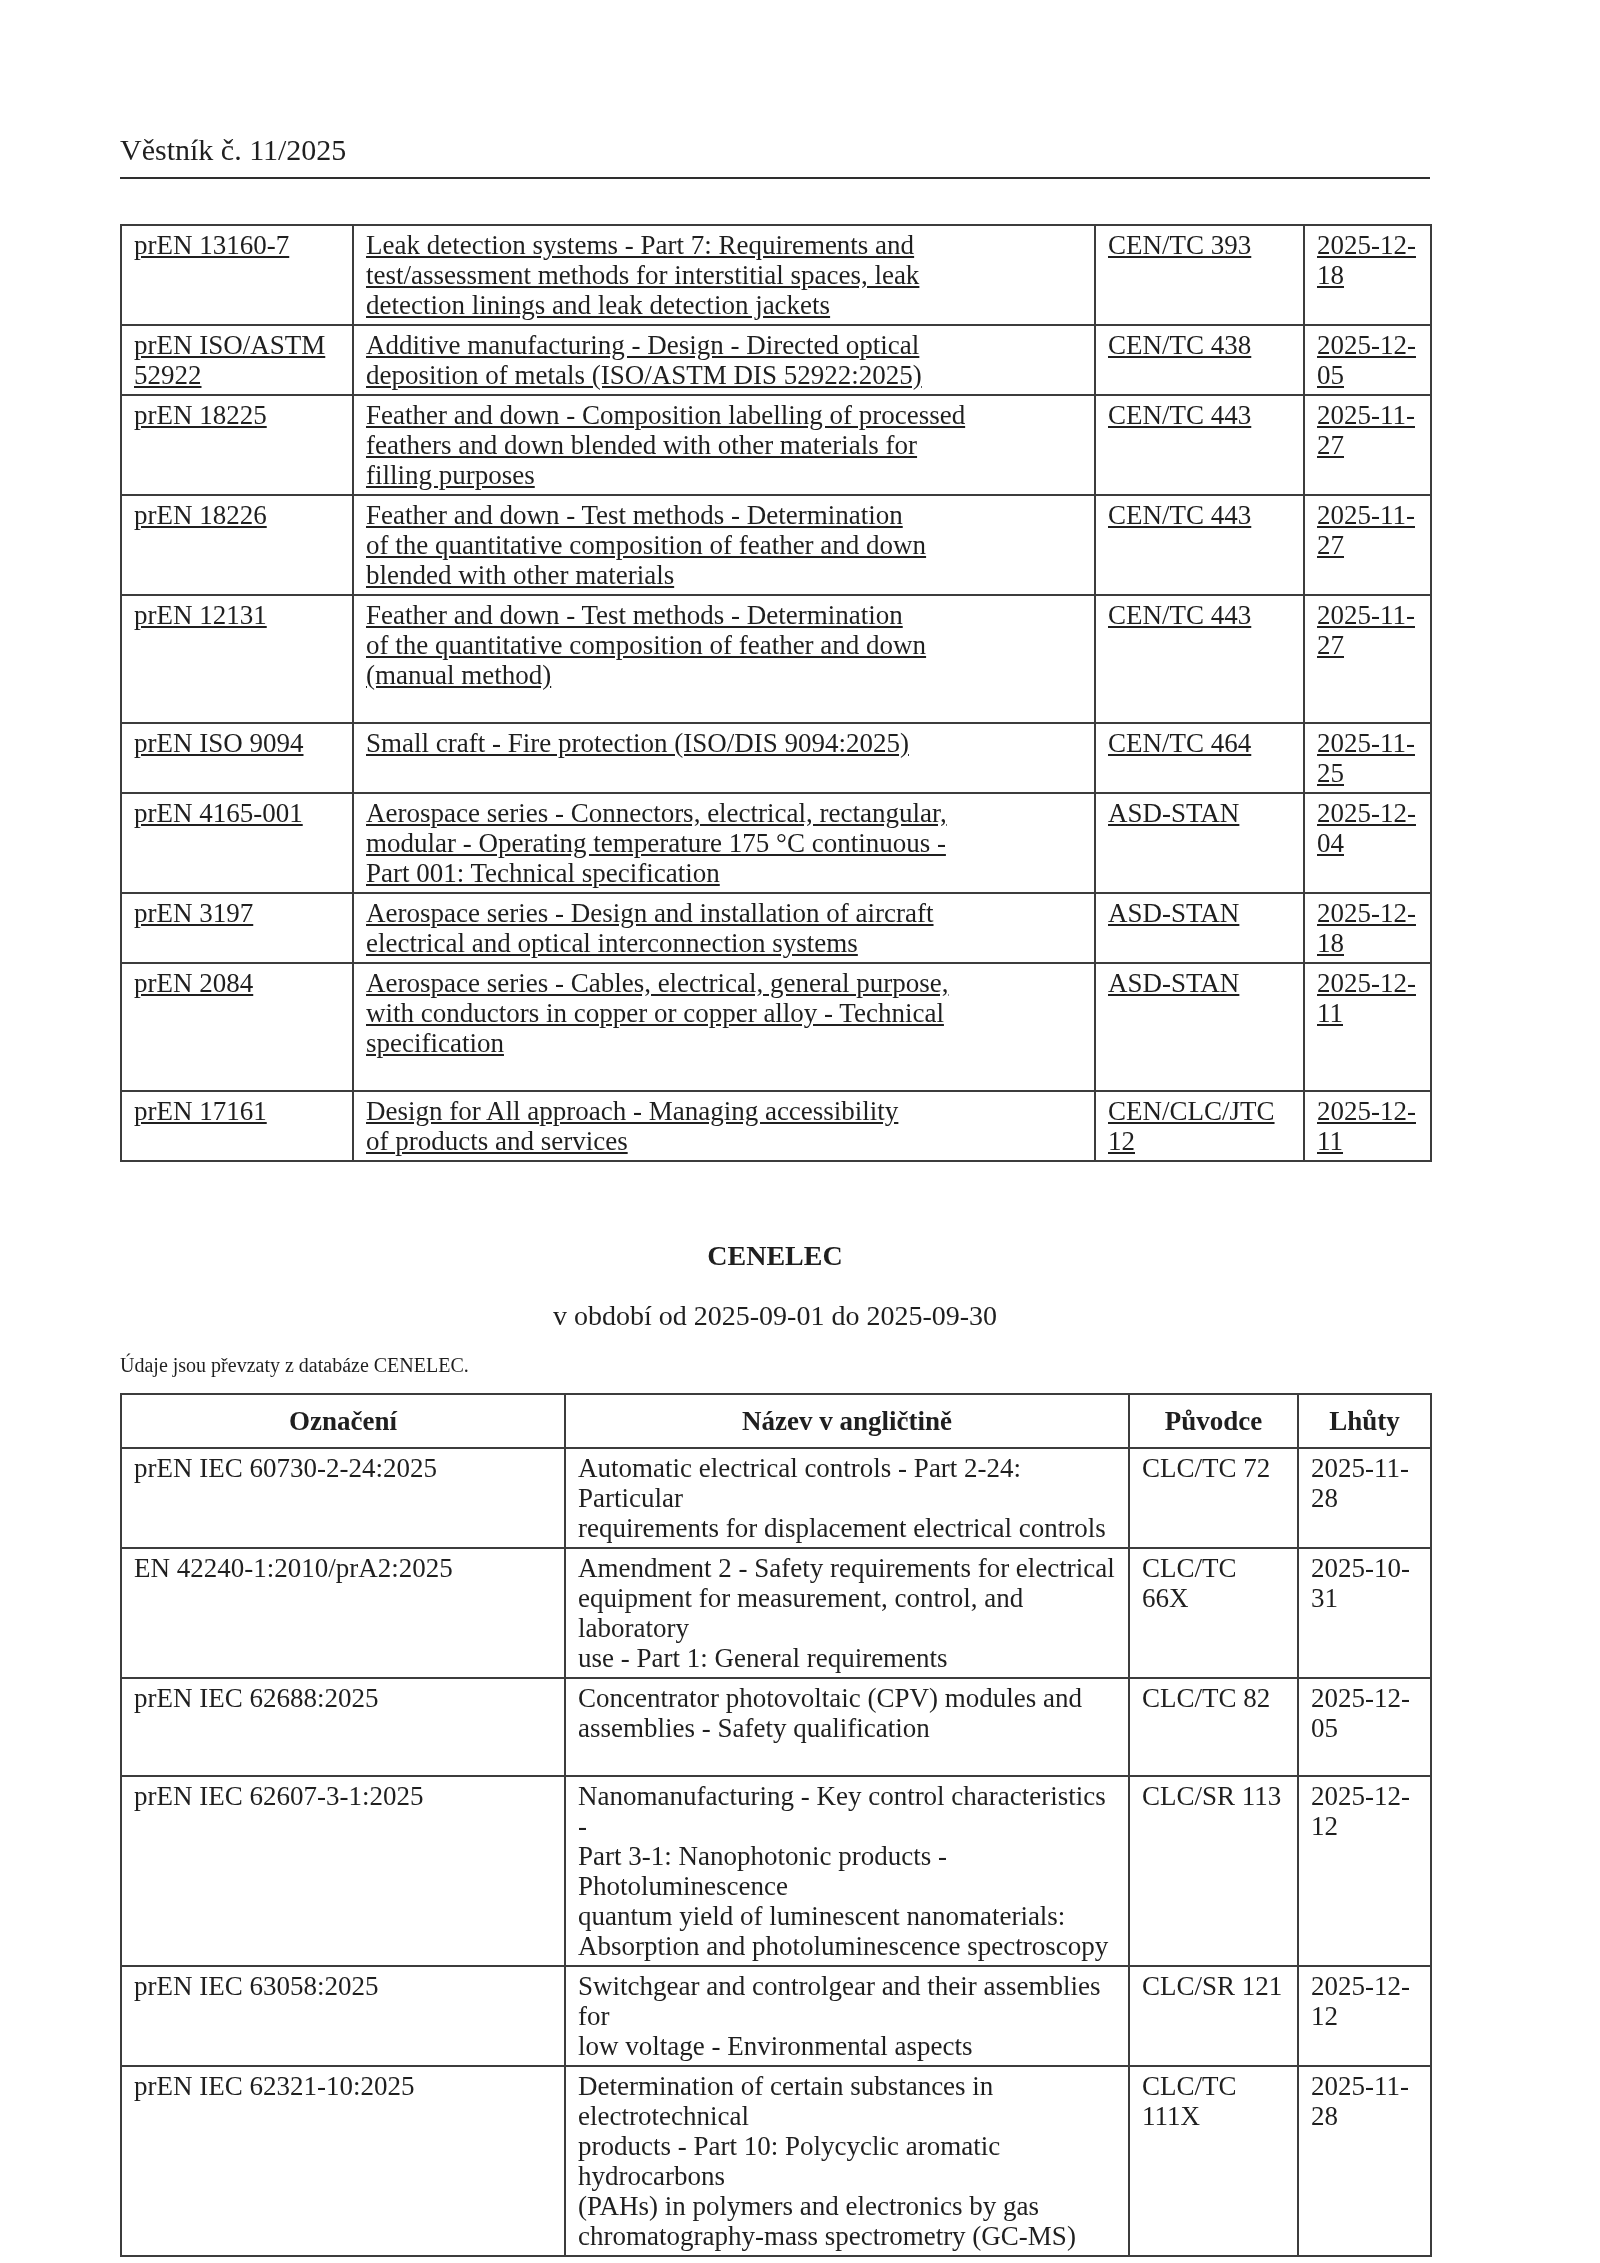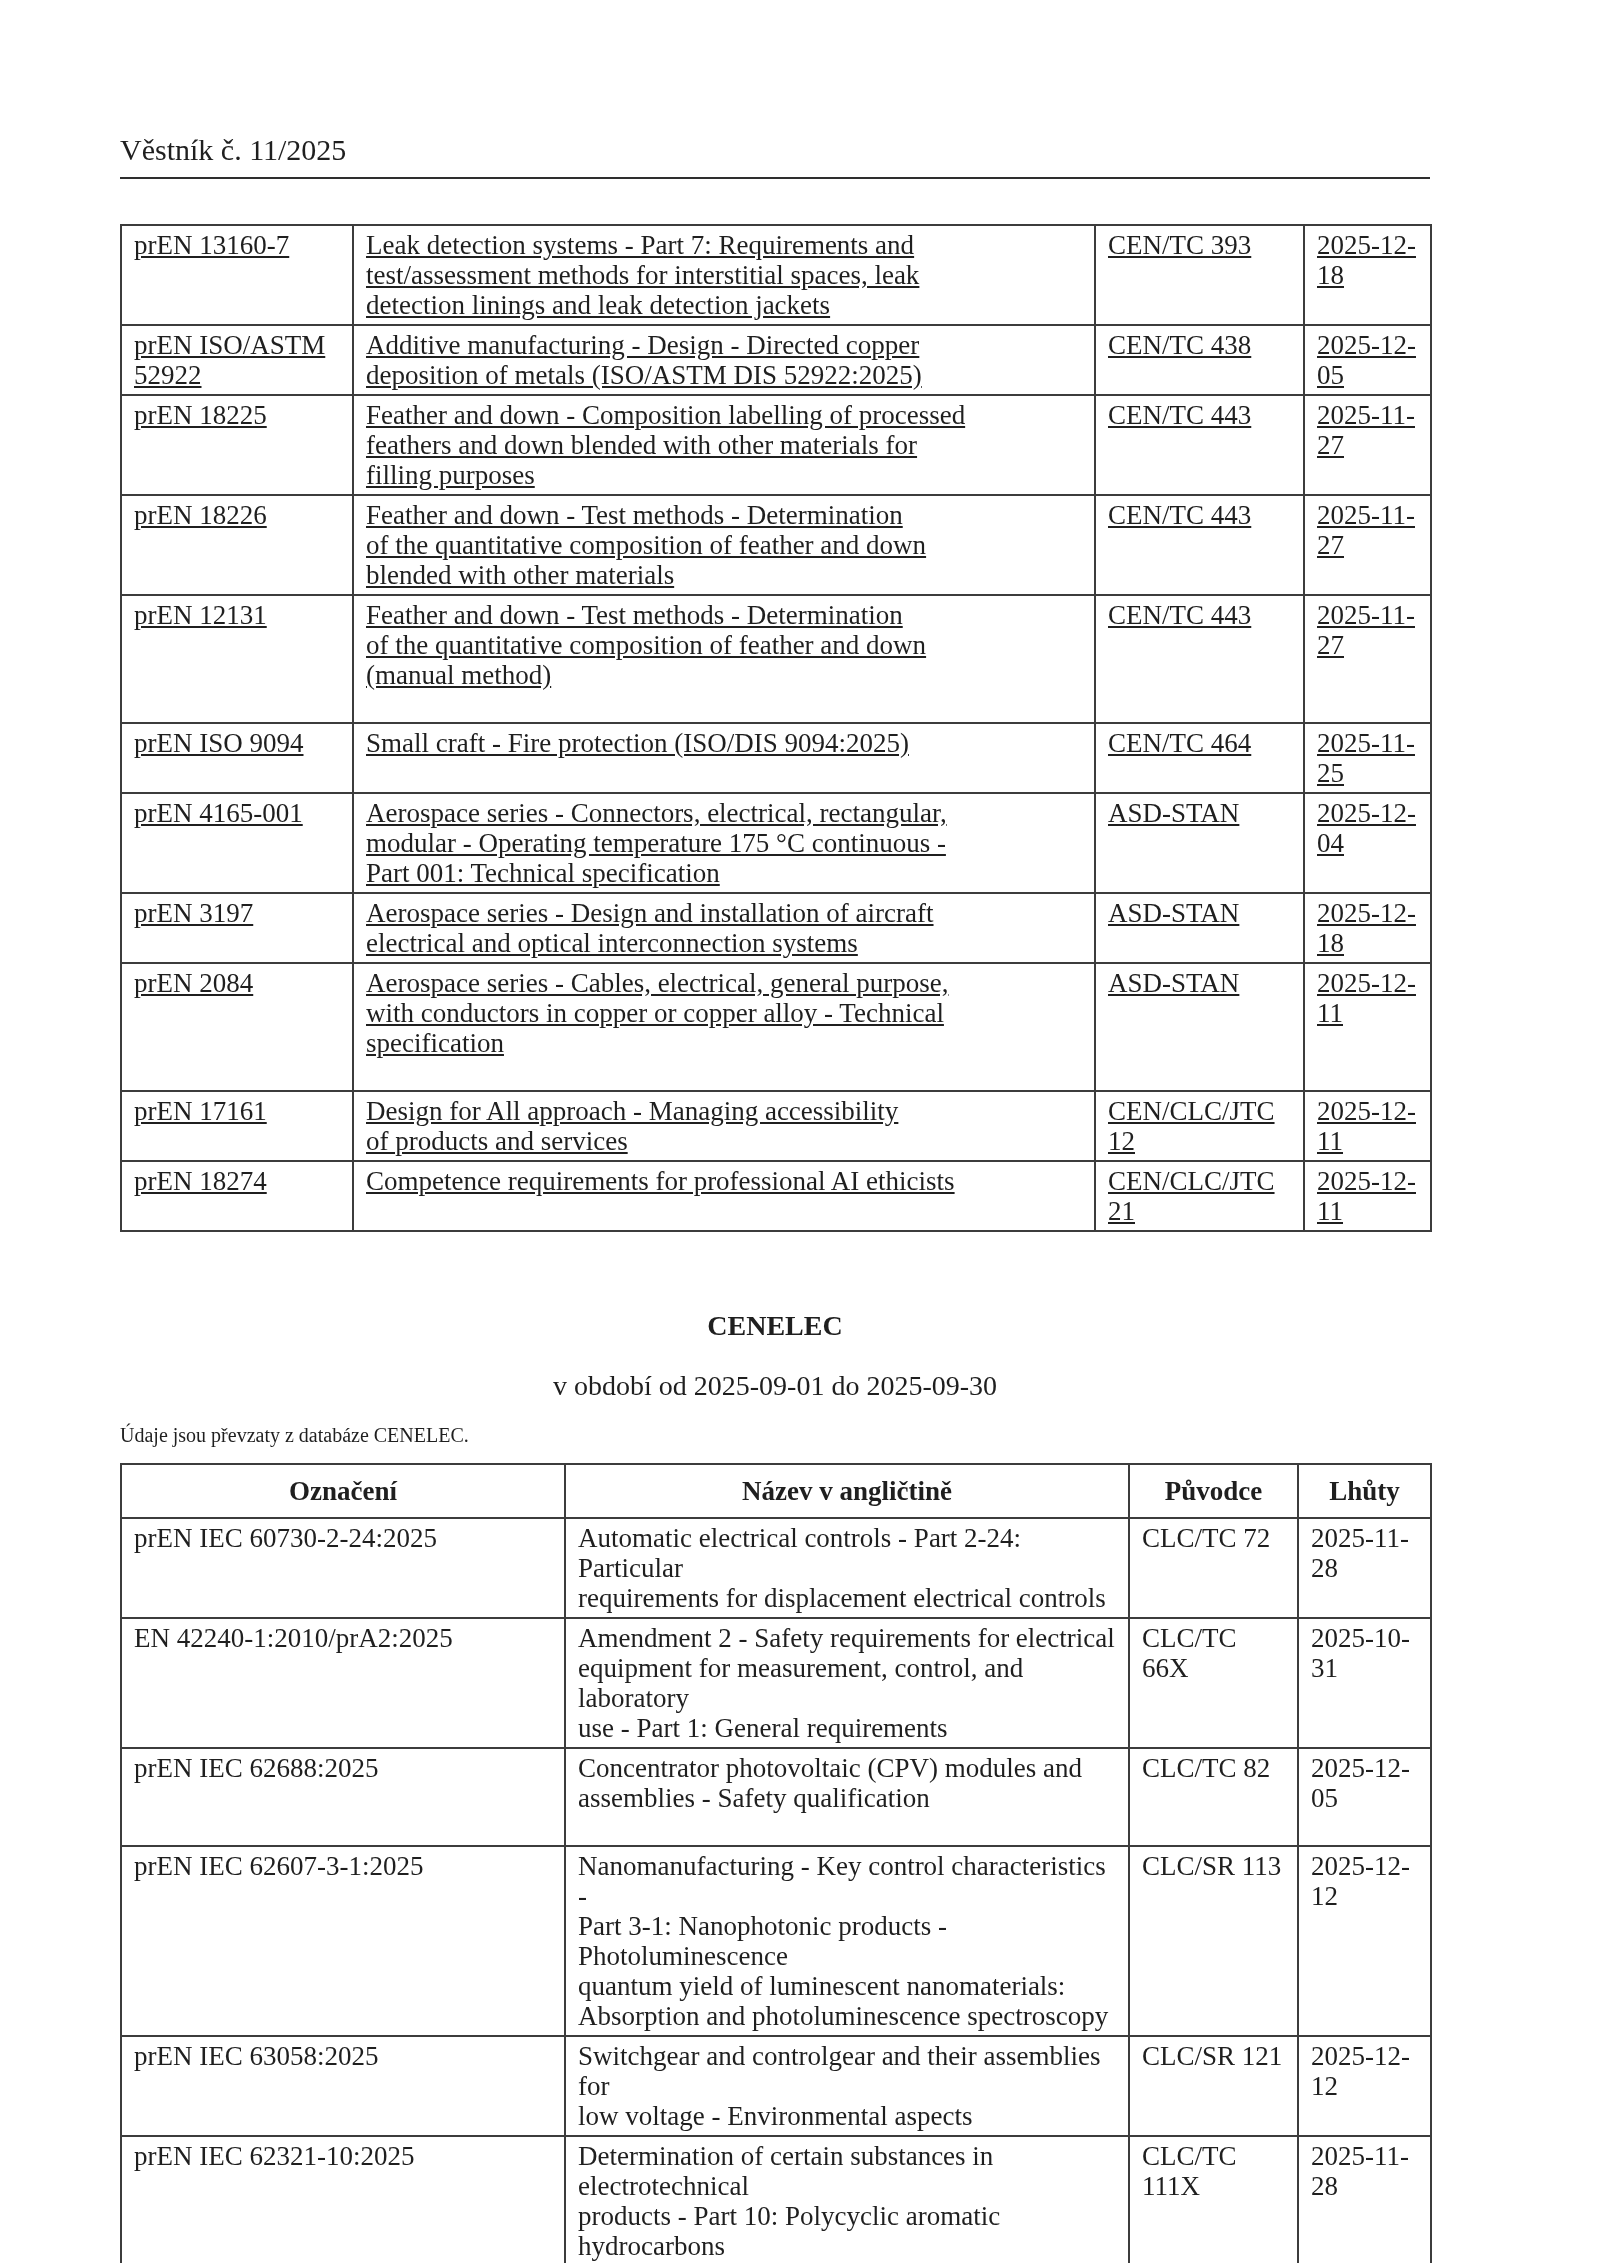--- a/index.html
+++ b/index.html
@@ -106,21 +106,21 @@
         <tr>
           <td>prEN 13160-7</td>
           <td class="desc">Leak detection systems - Part 7: Requirements and
 test/assessment methods for interstitial spaces, leak
 detection linings and leak detection jackets</td>
           <td>CEN/TC 393</td>
           <td>2025-12-18</td>
         </tr>
         <tr>
           <td>prEN ISO/ASTM 52922</td>
-          <td class="desc">Additive manufacturing - Design - Directed copper
+          <td class="desc">Additive manufacturing - Design - Directed optical
 deposition of metals (ISO/ASTM DIS 52922:2025)</td>
           <td>CEN/TC 438</td>
           <td>2025-12-05</td>
         </tr>
         <tr>
           <td>prEN 18225</td>
           <td class="desc">Feather and down - Composition labelling of processed
 feathers and down blended with other materials for
 filling purposes</td>
           <td>CEN/TC 443</td>
@@ -169,26 +169,20 @@
 with conductors in copper or copper alloy - Technical
 specification</td>
           <td>ASD-STAN</td>
           <td>2025-12-11</td>
         </tr>
         <tr>
           <td>prEN 17161</td>
           <td class="desc">Design for All approach - Managing accessibility
 of products and services</td>
           <td>CEN/CLC/JTC 12</td>
-          <td>2025-12-11</td>
-        </tr>
-        <tr>
-          <td>prEN 18274</td>
-          <td class="desc">Competence requirements for professional AI ethicists</td>
-          <td>CEN/CLC/JTC 21</td>
           <td>2025-12-11</td>
         </tr>
       </tbody>
   </table>
 
   <div class="section-heading">CENELEC</div>
   <div class="section-period">v období od 2025-09-01 do 2025-09-30</div>
   <div class="section-note">Údaje jsou převzaty z databáze CENELEC.</div>
 
   <table class="std-table">

